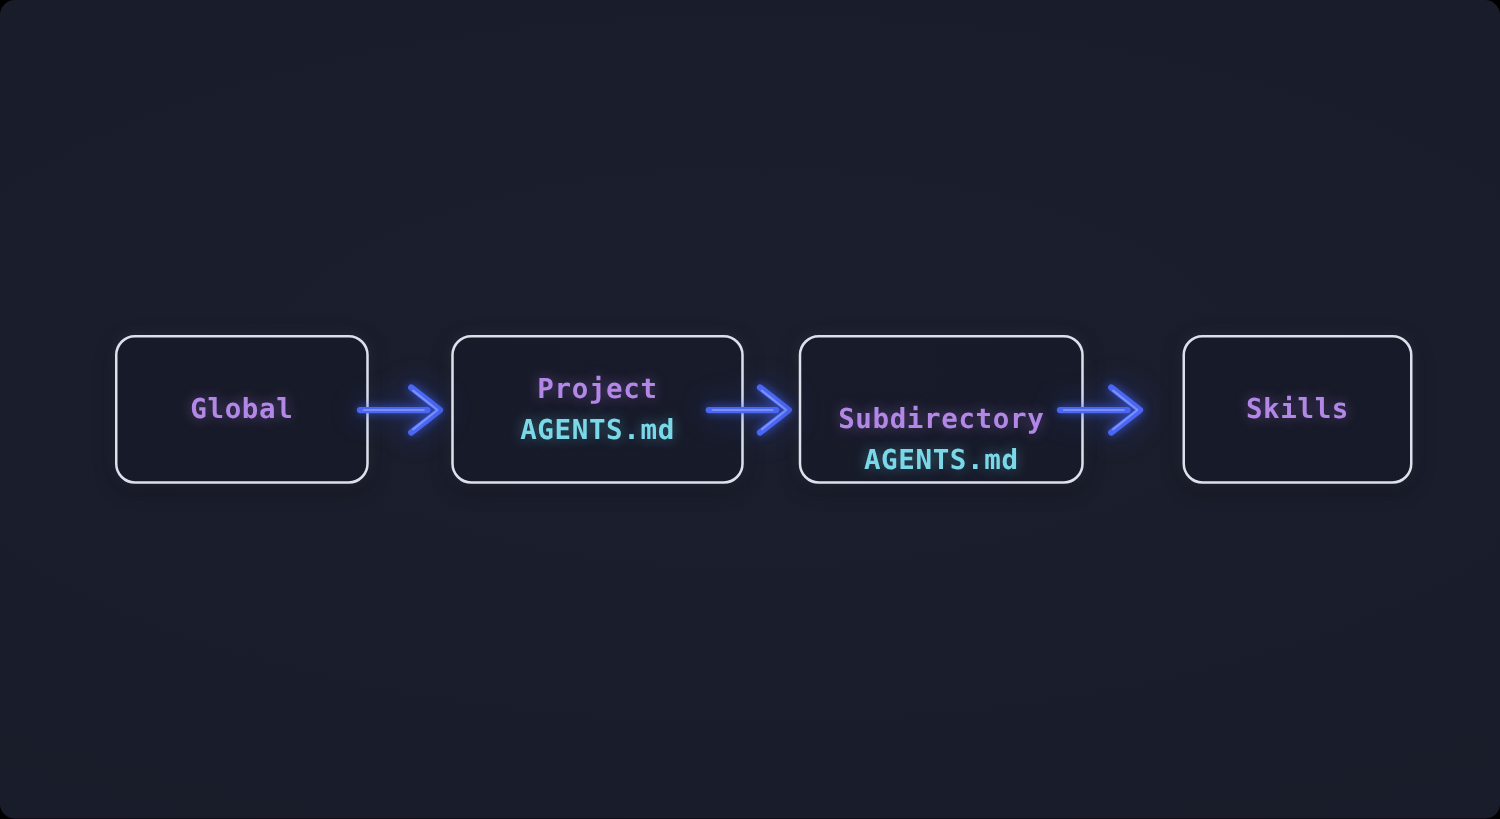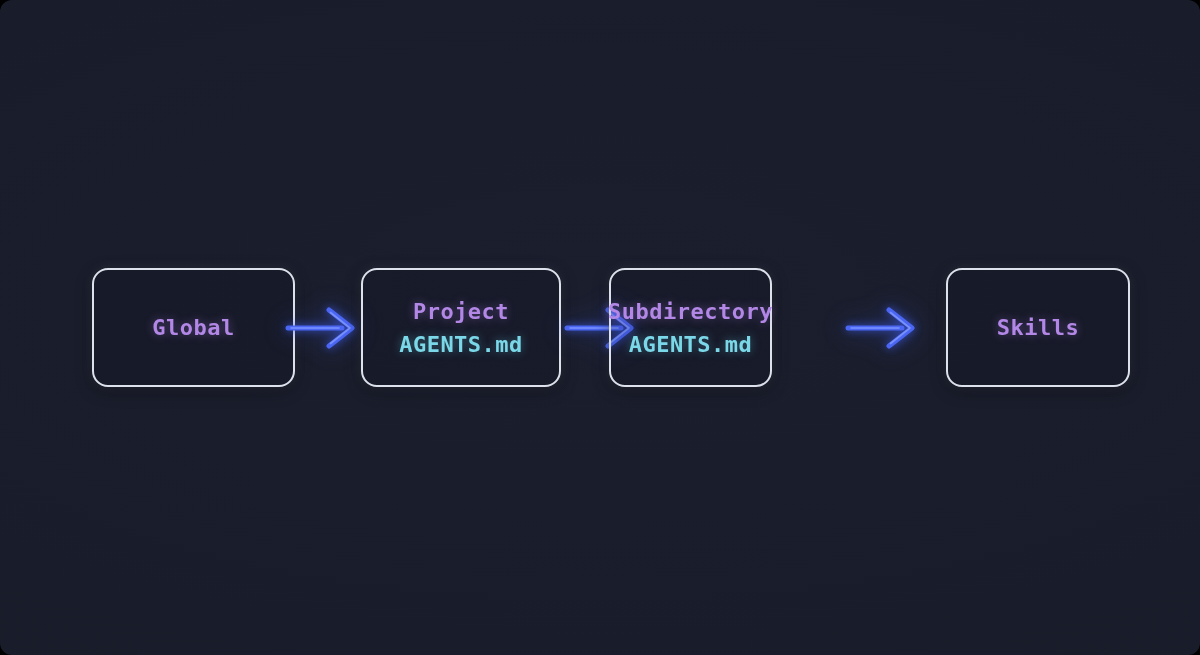--- a/index.html
+++ b/index.html
@@ -62,22 +62,22 @@
   }
   .arrow .stroke-core {
     stroke: #8ba0ff;
     stroke-width: 1.6;
     stroke-linecap: round;
     stroke-linejoin: round;
     fill: none;
     opacity: 0.75;
   }
   #node-1 { left: 92px;  width: 203px; }
-  #node-2 { left: 361px; width: 200px; }
-  #node-3 { left: 609px; width: 163px; }
+  #node-2 { left: 361px; width: 234px; }
+  #node-3 { left: 639px; width: 228px; justify-content: flex-end; }
   #node-4 { left: 946px; width: 184px; }
   #arrow-1 { left: 284px; }
   #arrow-2 { left: 563px; }
   #arrow-3 { left: 844px; }
 </style>
 </head>
 <body>
 
 <div class="frame">
 

